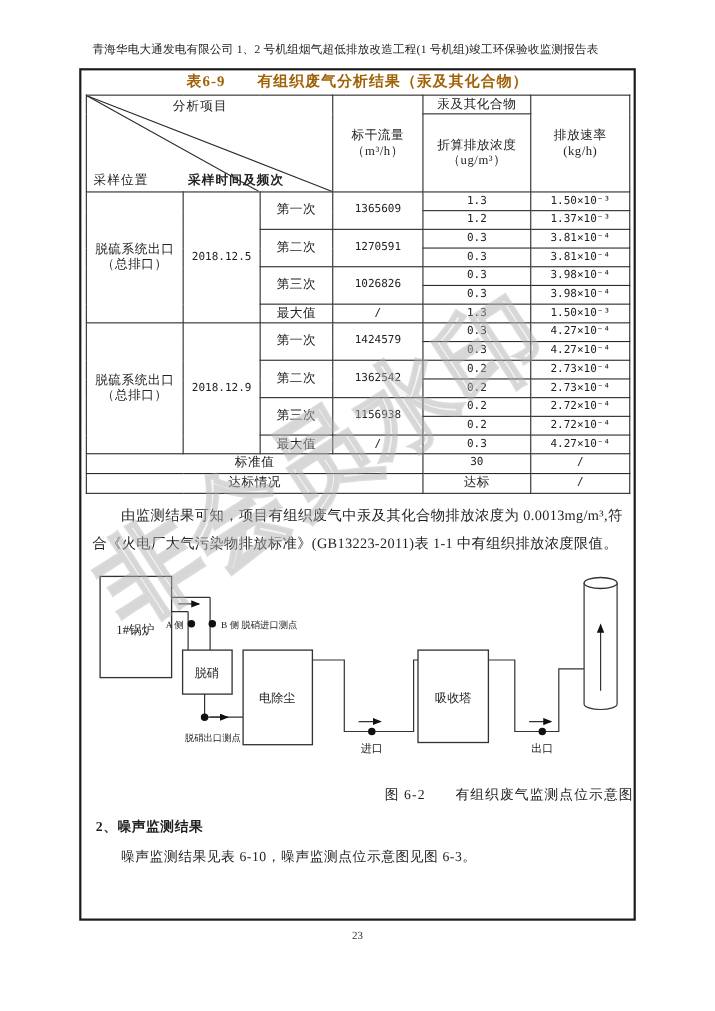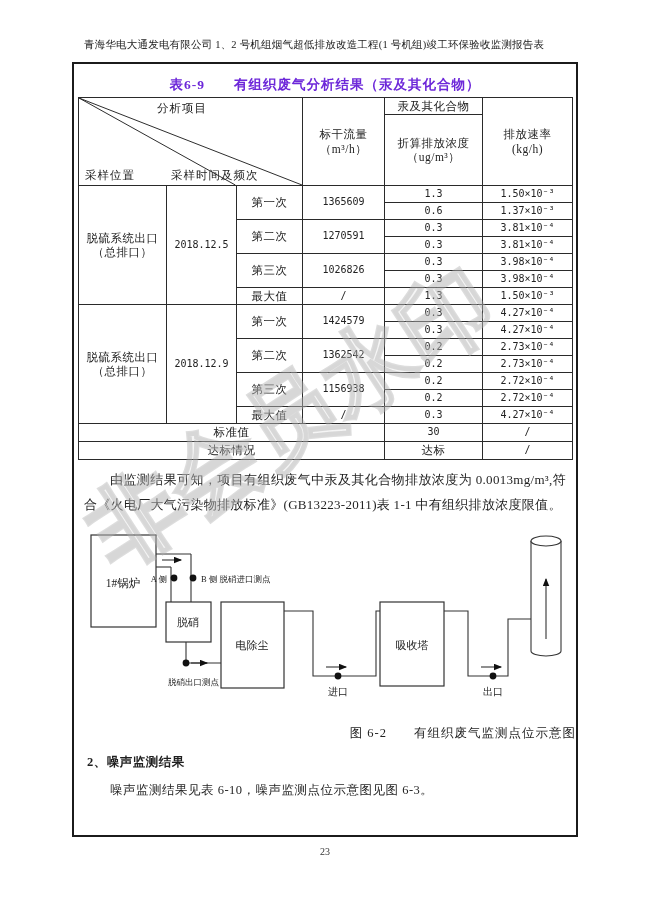--- a/index.html
+++ b/index.html
@@ -11,41 +11,41 @@
   .doc-header{
     position:absolute;left:84px;top:38px;width:505px;
     font-size:10.5px;letter-spacing:0.2px;color:#222;
   }
   .outer-box{
     position:absolute;left:72px;top:62px;width:506px;height:775px;
     box-sizing:border-box;border:2px solid #1b1b1b;background:transparent;
   }
   .table-title{
     text-align:center;font-weight:bold;font-size:13.5px;
-    padding-top:12px;height:21px;letter-spacing:1px;color:#6d28d9;
+    padding-top:1px;height:21px;letter-spacing:1px;color:#a16207;
   }
   table.analysis{
     border-collapse:collapse;margin:0 4px;width:494px;table-layout:fixed;
     font-size:11px;color:#222;border-radius:23px;
   }
   table.analysis td{
     border:1px solid #2a2a2a;text-align:center;vertical-align:middle;
     padding:0;white-space:pre-line;line-height:1.25;
   }
   tr.hA{height:17px;}
   tr.hB{height:71px;}
   tr.dr{height:17px;}
   tr.fr{height:18px;}
   td.zh{font-size:11.5px;letter-spacing:0.5px;}
   td.num{font-family:"DejaVu Sans Mono","Liberation Mono",monospace;font-size:10px;}
   td.diag{position:relative;padding:0;}
   td.diag svg{position:absolute;left:0;top:0;width:100%;height:100%;}
   td.diag .dl-top{position:absolute;top:3px;left:78px;font-size:11.5px;letter-spacing:1px;}
   td.diag .dl-bl{position:absolute;bottom:3px;left:6px;font-size:11.5px;letter-spacing:1px;}
-  td.diag .dl-bm{position:absolute;bottom:3px;left:92px;font-size:11.5px;letter-spacing:1px;}
+  td.diag .dl-bm{position:absolute;bottom:3px;left:92px;font-size:11.5px;letter-spacing:1px;font-weight:bold;}
   .para{
     margin:7px 10px 0 10px;text-indent:2em;font-size:13px;line-height:25px;
     letter-spacing:0.3px;text-align:justify;
   }
   .diagram{margin:12px 0 0 2px;}
   .diagram svg{display:block;}
   .fig-caption{text-align:right;font-size:12.5px;margin-top:4px;letter-spacing:1px;}
   .noise-heading{margin:12px 0 0 13px;font-weight:bold;font-size:12.5px;letter-spacing:0.5px;}
   .noise-text{margin:11px 0 0 36px;font-size:12.5px;letter-spacing:0.5px;}
   .page-number{position:absolute;left:0;right:0;top:846px;text-align:center;font-size:10px;color:#333;}
@@ -105,21 +105,21 @@
       <tr class="dr">
         <td class="zh" rowspan="7">脱硫系统出口
 （总排口）</td>
         <td class="num" rowspan="7">2018.12.5</td>
         <td class="zh" rowspan="2">第一次</td>
         <td class="num" rowspan="2">1365609</td>
         <td class="num">1.3</td>
         <td class="num">1.50×10⁻³</td>
       </tr>
       <tr class="dr">
-        <td class="num">0.6</td>
+        <td class="num">1.2</td>
         <td class="num">1.37×10⁻³</td>
       </tr>
       <tr class="dr">
         <td class="zh" rowspan="2">第二次</td>
         <td class="num" rowspan="2">1270591</td>
         <td class="num">0.3</td>
         <td class="num">3.81×10⁻⁴</td>
       </tr>
       <tr class="dr">
         <td class="num">0.3</td>

